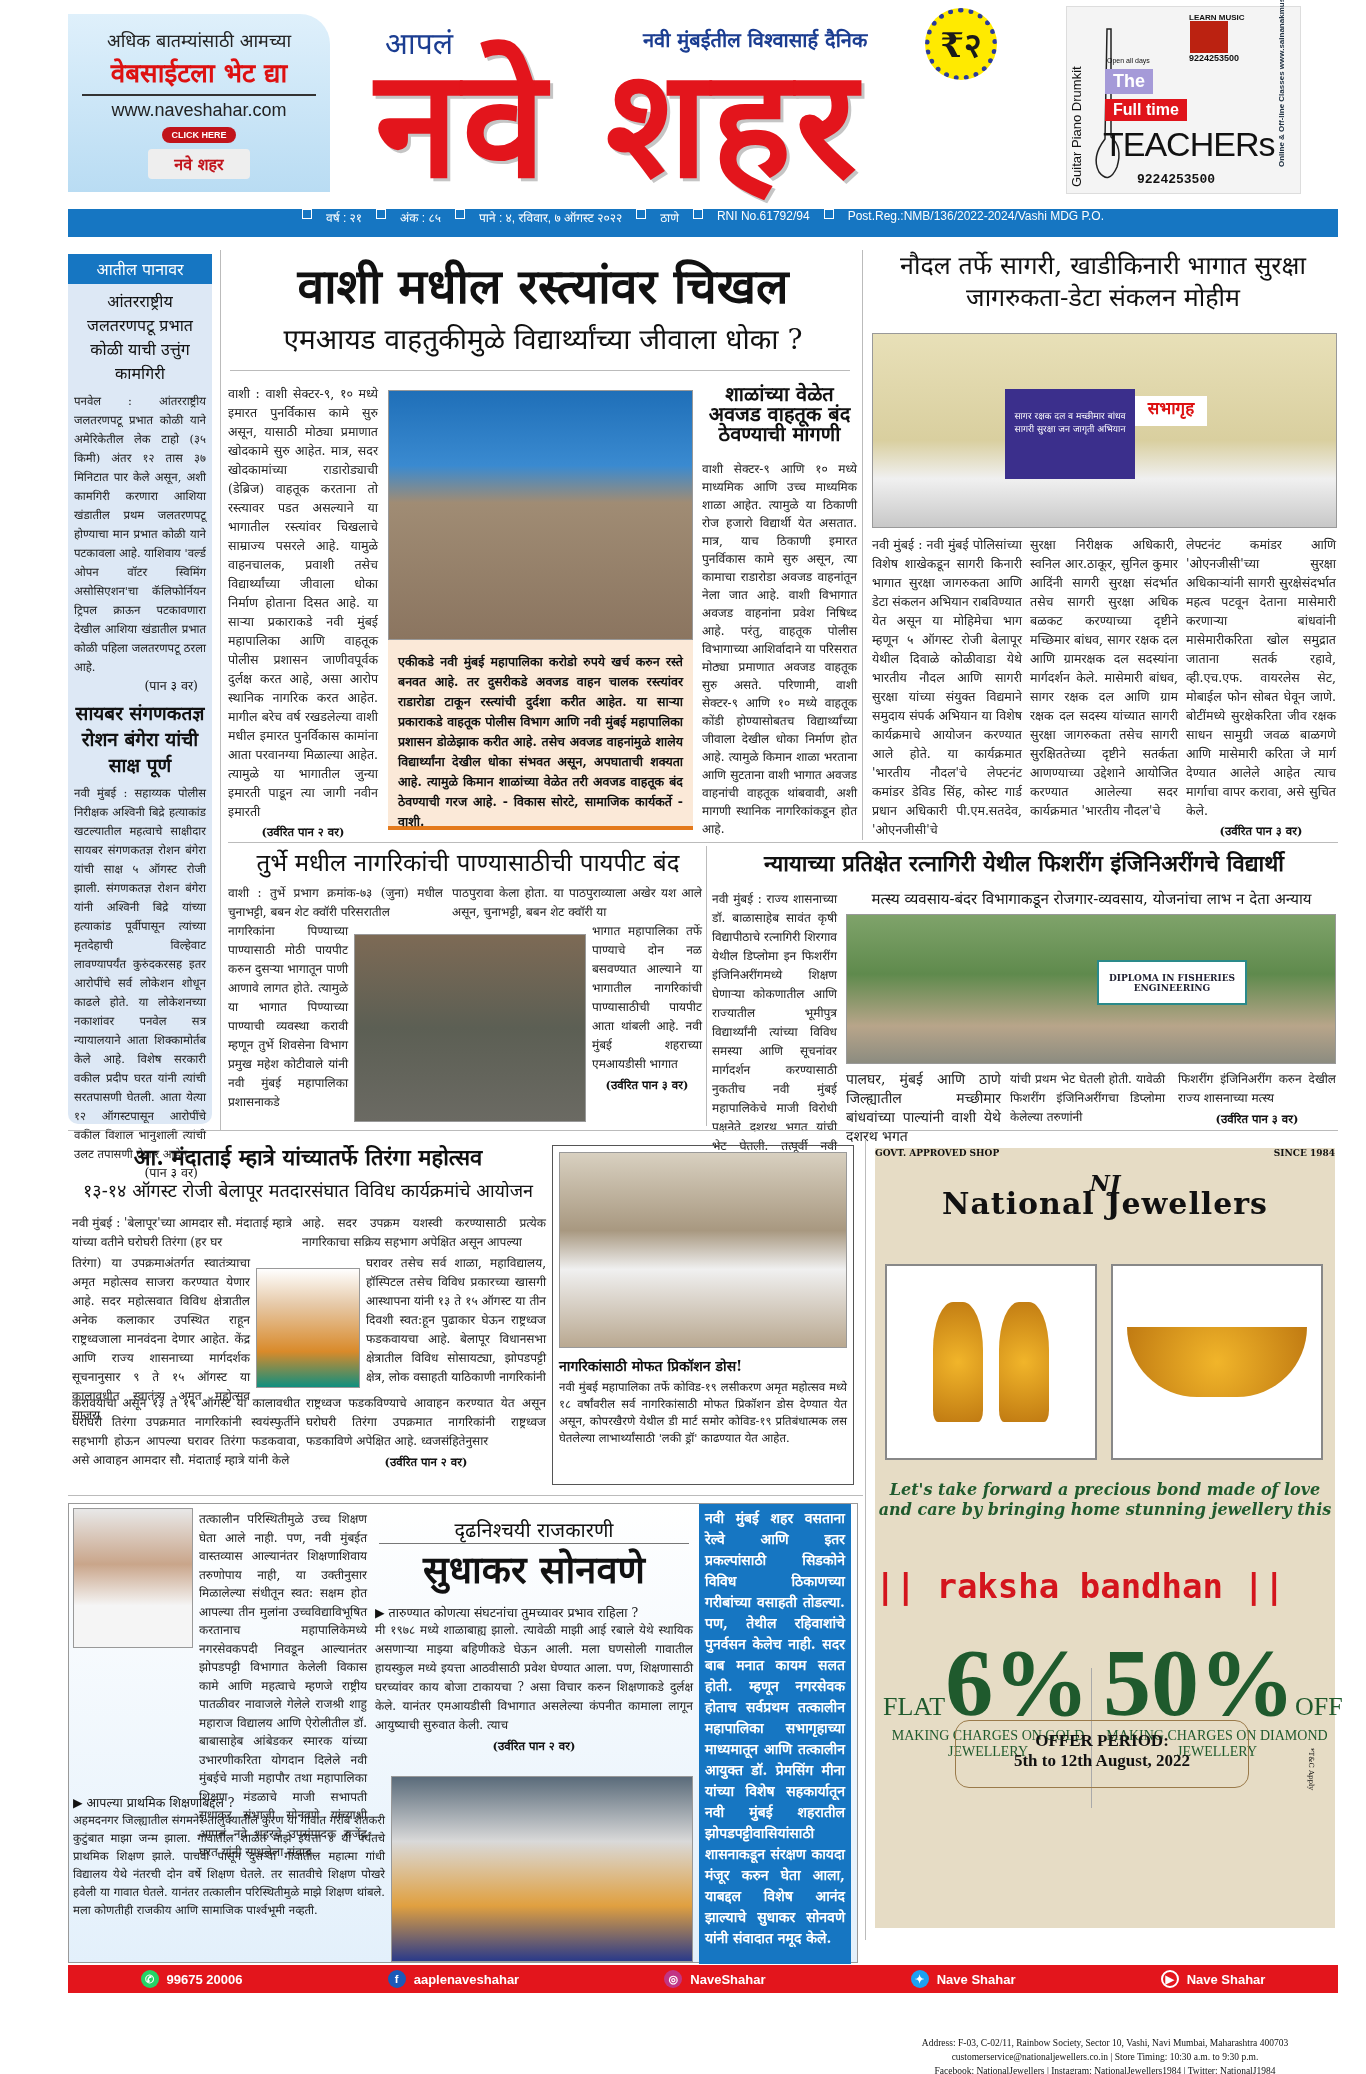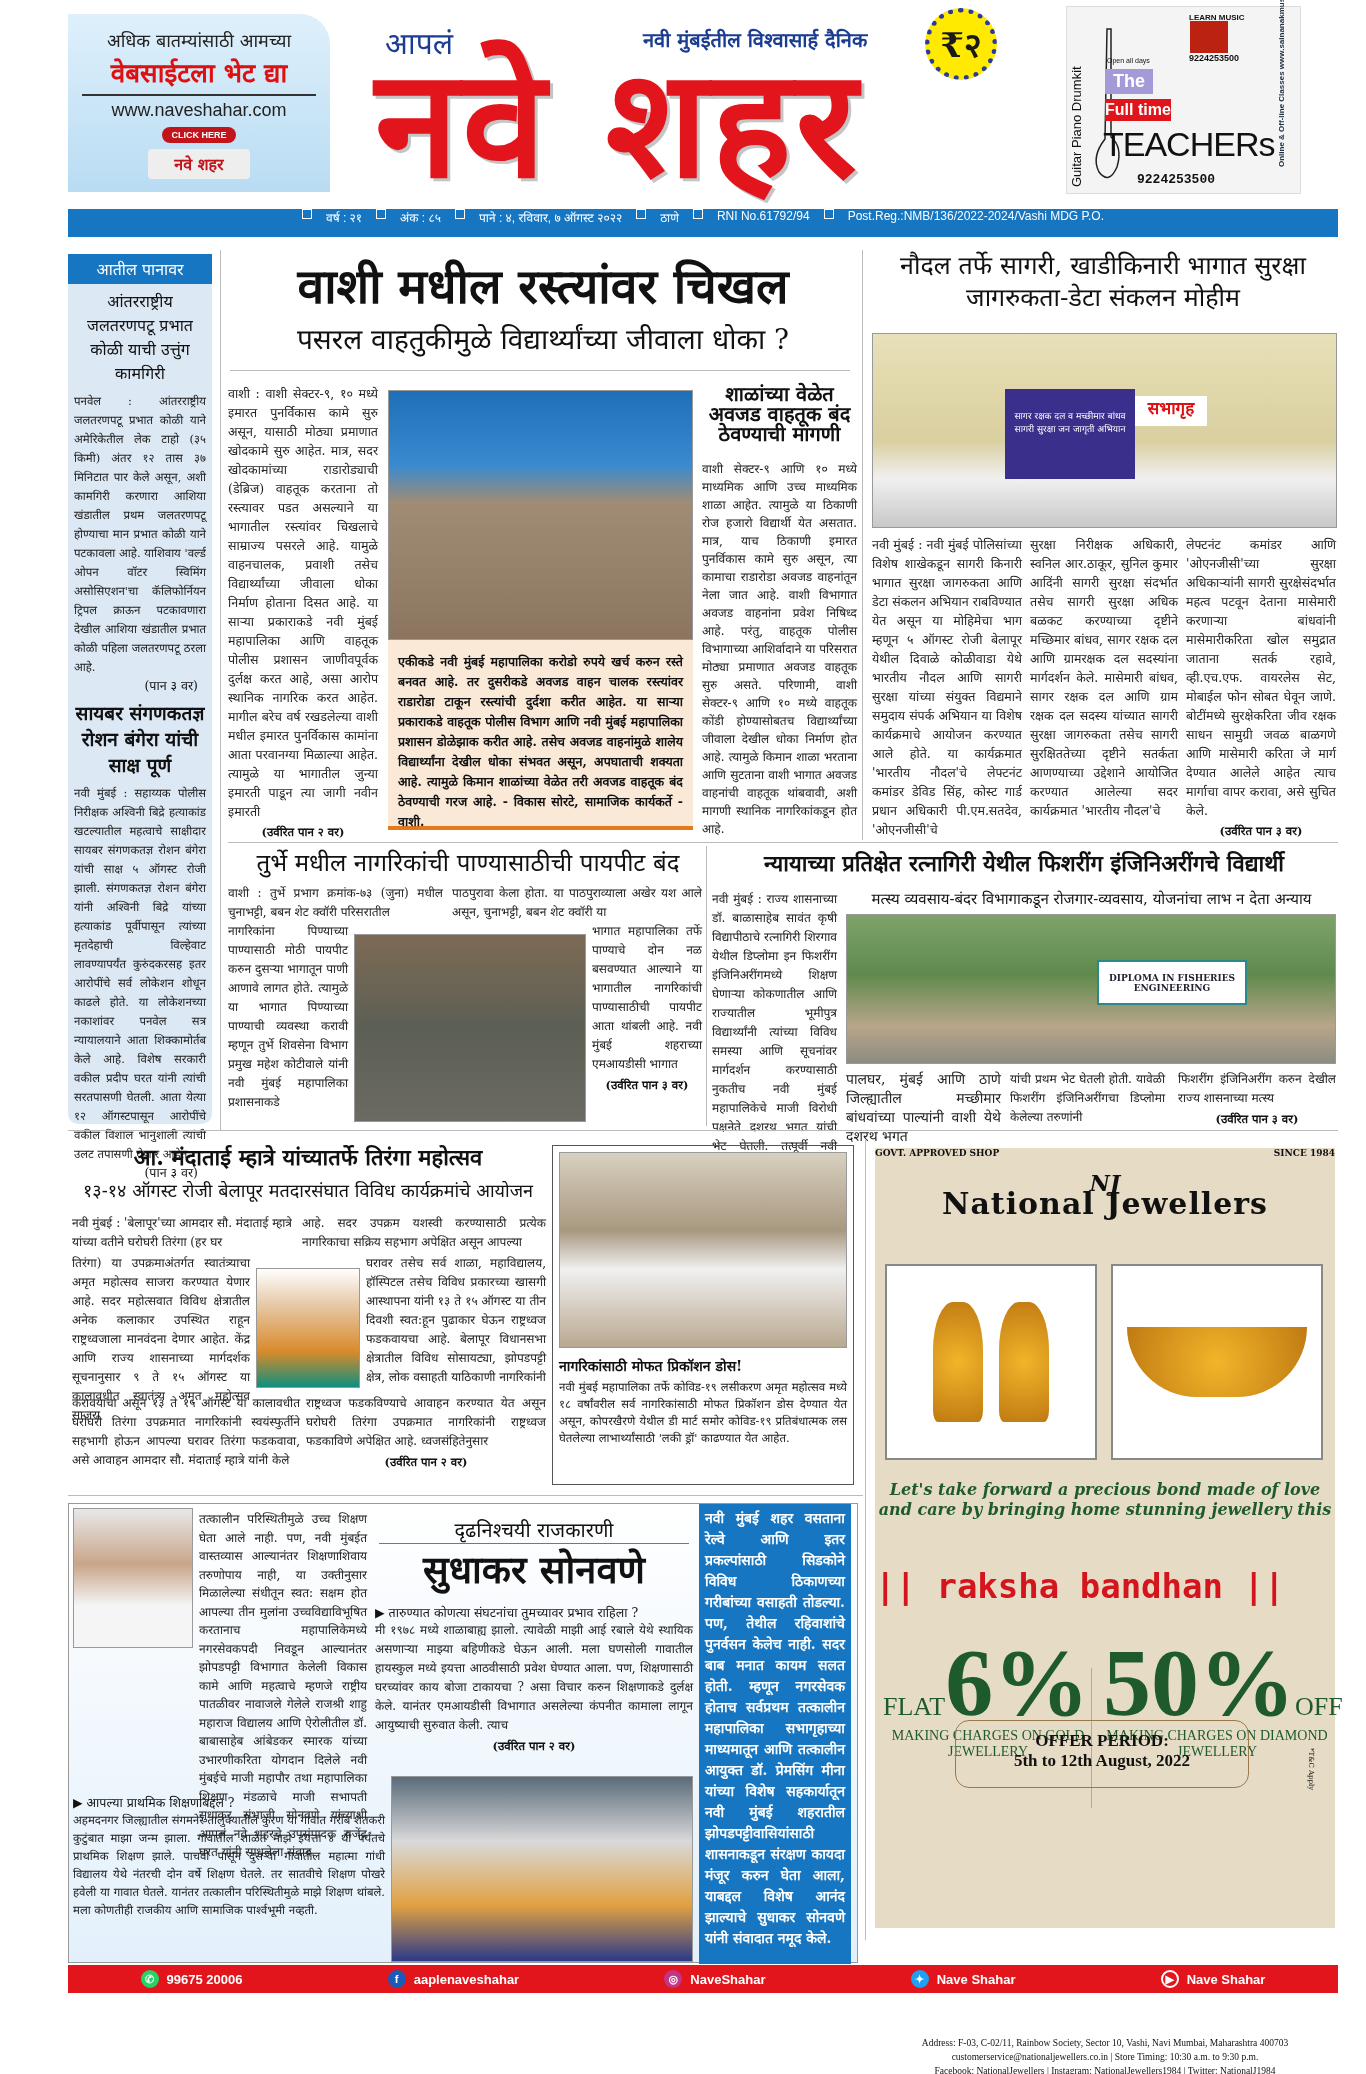--- a/index.html
+++ b/index.html
@@ -18,21 +18,21 @@
 #webad .btn{display:inline-block;margin-top:6px;background:#c1141b;color:#fff;font-family:"Liberation Sans",sans-serif;font-size:9px;font-weight:bold;border-radius:10px;padding:3px 9px}
 #webad .l4{display:inline-block;margin-top:6px;background:#eee;padding:4px 26px;font-size:16px;font-weight:bold;color:#c1141b;border-radius:4px}
 #logo{left:385px;top:8px;width:600px;height:190px}
 #logo .aapla{position:absolute;left:0;top:14px;font-size:30px;color:#1b3d91}
 #logo .tagline{position:absolute;left:258px;top:18px;font-size:20px;color:#1b3d91;font-weight:bold}
 #logo .main{position:absolute;left:-10px;top:40px;font-size:150px;line-height:150px;font-weight:bold;color:#e3151c;letter-spacing:4px;text-shadow:3px 3px 0 #c5c5c5}
 #price{position:absolute;left:540px;top:0;width:72px;height:72px;border-radius:50%;background:#ffea00;border:5px dotted #2a3a9a;display:flex;align-items:center;justify-content:center;font-size:34px;font-weight:bold;color:#1a1a1a}
 #musicad{left:1066px;top:6px;width:235px;height:188px;background:#f4f4f4;border:1px solid #ddd}
 #musicad .vert{position:absolute;left:2px;top:180px;transform:rotate(-90deg);transform-origin:0 0;font-family:"Liberation Sans",sans-serif;font-size:13px;white-space:nowrap}
 #musicad .the{position:absolute;left:38px;top:62px;background:#a59ad8;color:#fff;font-family:"Liberation Sans",sans-serif;font-weight:bold;font-size:18px;padding:2px 8px}
-#musicad .ft{position:absolute;left:38px;top:92px;background:#e0141b;color:#fff;font-family:"Liberation Sans",sans-serif;font-weight:bold;font-size:16px;padding:2px 0}
+#musicad .ft{position:absolute;left:38px;top:92px;background:#e0141b;color:#fff;font-family:"Liberation Sans",sans-serif;font-weight:bold;font-size:16px;padding:2px 8px}
 #musicad .teach{position:absolute;left:36px;top:118px;font-family:"Liberation Sans",sans-serif;font-size:34px;letter-spacing:-1px}
 #musicad .ph{position:absolute;left:70px;top:165px;font-family:"Liberation Mono",monospace;font-size:13px;font-weight:bold}
 #musicad .learn{position:absolute;left:122px;top:6px;font-family:"Liberation Sans",sans-serif;font-size:8px;font-weight:bold}
 #musicad .ph2{position:absolute;left:122px;top:46px;font-family:"Liberation Sans",sans-serif;font-size:9px;font-weight:bold}
 #musicad .sq{position:absolute;left:123px;top:14px;width:38px;height:32px;background:#b21}
 #musicad .open{position:absolute;left:40px;top:50px;font-family:"Liberation Sans",sans-serif;font-size:7px}
 #musicad .site{position:absolute;left:210px;top:160px;transform:rotate(-90deg);transform-origin:0 0;font-family:"Liberation Sans",sans-serif;font-size:8px;color:#234;font-weight:bold;white-space:nowrap}
 
 #infobar{left:68px;top:209px;width:1270px;height:28px;background:#1676c2;color:#fff;font-family:"Liberation Sans",sans-serif;font-size:12px;display:flex;align-items:flex-start;justify-content:center;gap:14px}
 #infobar .sq{display:inline-block;width:10px;height:10px;border:1.5px solid #fff}
@@ -123,21 +123,21 @@
   <p class="body">पनवेल : आंतरराष्ट्रीय जलतरणपटू प्रभात कोळी याने अमेरिकेतील लेक टाहो (३५ किमी) अंतर १२ तास ३७ मिनिटात पार केले असून, अशी कामगिरी करणारा आशिया खंडातील प्रथम जलतरणपटू होण्याचा मान प्रभात कोळी याने पटकावला आहे. याशिवाय 'वर्ल्ड ओपन वॉटर स्विमिंग असोसिएशन'चा कॅलिफोर्नियन ट्रिपल क्राऊन पटकावणारा देखील आशिया खंडातील प्रभात कोळी पहिला जलतरणपटू ठरला आहे.</p>
   <div class="pn">(पान ३ वर)</div>
   <h3 class="big">सायबर संगणकतज्ञ रोशन बंगेरा यांची साक्ष पूर्ण</h3>
   <p class="body">नवी मुंबई : सहाय्यक पोलीस निरीक्षक अश्विनी बिद्रे हत्याकांड खटल्यातील महत्वाचे साक्षीदार सायबर संगणकतज्ञ रोशन बंगेरा यांची साक्ष ५ ऑगस्ट रोजी झाली. संगणकतज्ञ रोशन बंगेरा यांनी अश्विनी बिद्रे यांच्या हत्याकांड पूर्वीपासून त्यांच्या मृतदेहाची विल्हेवाट लावण्यापर्यंत कुरुंदकरसह इतर आरोपींचे सर्व लोकेशन शोधून काढले होते. या लोकेशनच्या नकाशांवर पनवेल सत्र न्यायालयाने आता शिक्कामोर्तब केले आहे. विशेष सरकारी वकील प्रदीप घरत यांनी त्यांची सरतपासणी घेतली. आता येत्या १२ ऑगस्टपासून आरोपींचे वकील विशाल भानुशाली त्यांची उलट तपासणी घेणार आहेत.</p>
   <div class="pn">(पान ३ वर)</div>
 </div>
 
 <div class="vrule" style="left:220px;top:250px;height:880px"></div>
 
 <div class="abs h1" style="left:228px;top:258px;width:630px;font-size:48px;line-height:56px">वाशी मधील रस्त्यांवर चिखल</div>
-<div class="abs h1" style="left:228px;top:322px;width:630px;font-size:28px;line-height:36px;font-weight:normal">पसरल वाहतुकीमुळे विद्यार्थ्यांच्या जीवाला धोका ?</div>
+<div class="abs h1" style="left:228px;top:322px;width:630px;font-size:28px;line-height:36px;font-weight:normal">एमआयड वाहतुकीमुळे विद्यार्थ्यांच्या जीवाला धोका ?</div>
 <div class="rule" style="left:230px;top:370px;width:620px"></div>
 <div class="abs" style="left:228px;top:384px;width:150px">
   <p class="body">वाशी : वाशी सेक्टर-९, १० मध्ये इमारत पुनर्विकास कामे सुरु असून, यासाठी मोठ्या प्रमाणात खोदकामे सुरु आहेत. मात्र, सदर खोदकामांच्या राडारोड्याची (डेब्रिज) वाहतूक करताना तो रस्त्यावर पडत असल्याने या भागातील रस्त्यांवर चिखलाचे साम्राज्य पसरले आहे. यामुळे वाहनचालक, प्रवाशी तसेच विद्यार्थ्यांच्या जीवाला धोका निर्माण होताना दिसत आहे. या साऱ्या प्रकाराकडे नवी मुंबई महापालिका आणि वाहतूक पोलीस प्रशासन जाणीवपूर्वक दुर्लक्ष करत आहे, असा आरोप स्थानिक नागरिक करत आहेत. मागील बरेच वर्ष रखडलेल्या वाशी मधील इमारत पुनर्विकास कामांना आता परवानग्या मिळाल्या आहेत. त्यामुळे या भागातील जुन्या इमारती पाडून त्या जागी नवीन इमारती</p>
   <div class="cont">(उर्वरित पान २ वर)</div>
 </div>
 <div class="abs photo" style="left:388px;top:390px;width:305px;height:250px;background:linear-gradient(180deg,#1f6fb8 0,#3a8ad0 30%,#a08c74 45%,#8b7560 100%)"></div>
 <div class="abs pullquote" style="left:388px;top:640px;width:305px;height:190px">एकीकडे नवी मुंबई महापालिका करोडो रुपये खर्च करुन रस्ते बनवत आहे. तर दुसरीकडे अवजड वाहन चालक रस्त्यांवर राडारोडा टाकून रस्त्यांची दुर्दशा करीत आहेत. या साऱ्या प्रकाराकडे वाहतूक पोलीस विभाग आणि नवी मुंबई महापालिका प्रशासन डोळेझाक करीत आहे. तसेच अवजड वाहनांमुळे शालेय विद्यार्थ्यांना देखील धोका संभवत असून, अपघाताची शक्यता आहे. त्यामुळे किमान शाळांच्या वेळेत तरी अवजड वाहतूक बंद ठेवण्याची गरज आहे. - विकास सोरटे, सामाजिक कार्यकर्ते - वाशी.</div>
 <div class="abs" style="left:702px;top:384px;width:155px">
   <div class="h1" style="font-size:20px;line-height:20px;margin-bottom:16px">शाळांच्या वेळेत अवजड वाहतूक बंद ठेवण्याची मागणी</div>
   <p class="body" style="font-size:12px;line-height:18px">वाशी सेक्टर-९ आणि १० मध्ये माध्यमिक आणि उच्च माध्यमिक शाळा आहेत. त्यामुळे या ठिकाणी रोज हजारो विद्यार्थी येत असतात. मात्र, याच ठिकाणी इमारत पुनर्विकास कामे सुरु असून, त्या कामाचा राडारोडा अवजड वाहनांतून नेला जात आहे. वाशी विभागात अवजड वाहनांना प्रवेश निषिध्द आहे. परंतु, वाहतूक पोलीस विभागाच्या आशिर्वादाने या परिसरात मोठ्या प्रमाणात अवजड वाहतूक सुरु असते. परिणामी, वाशी सेक्टर-९ आणि १० मध्ये वाहतूक कोंडी होण्यासोबतच विद्यार्थ्यांच्या जीवाला देखील धोका निर्माण होत आहे. त्यामुळे किमान शाळा भरताना आणि सुटताना वाशी भागात अवजड वाहनांची वाहतूक थांबवावी, अशी मागणी स्थानिक नागरिकांकडून होत आहे.</p>

